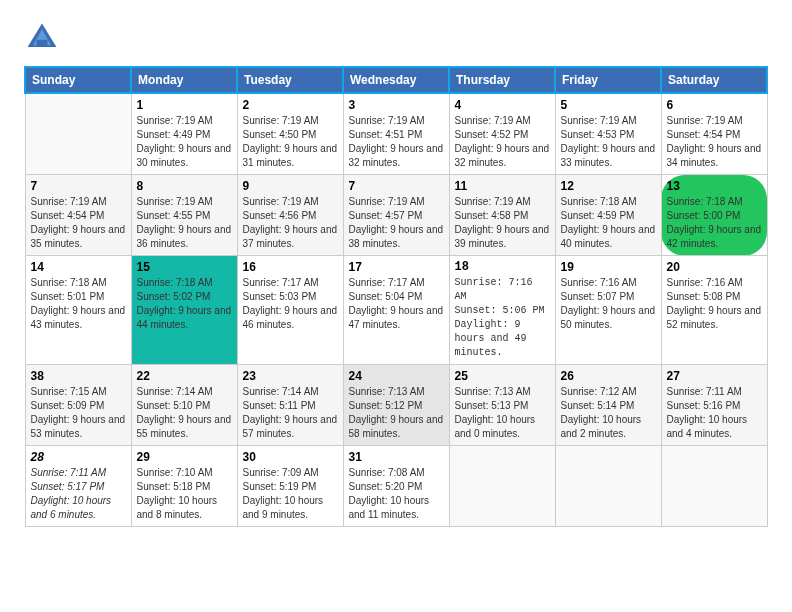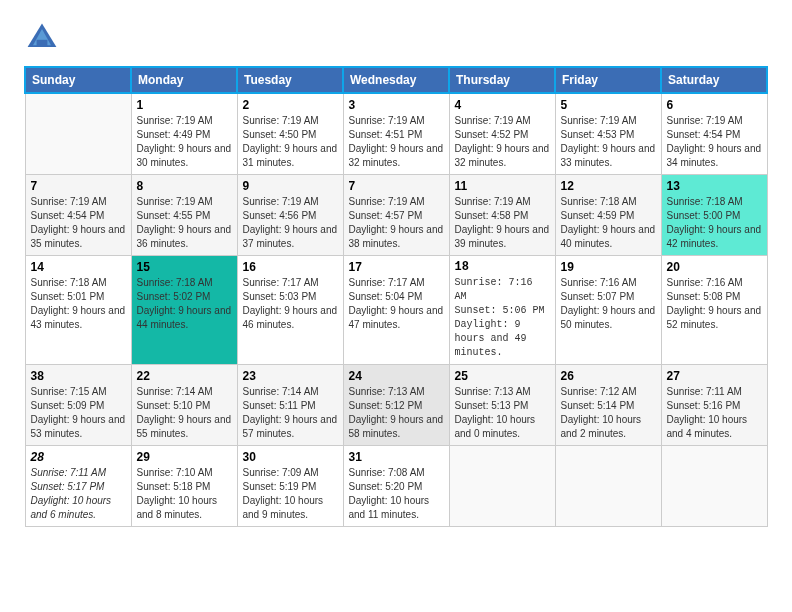--- a/index.html
+++ b/index.html
@@ -140,21 +140,21 @@
         <td style="background: rgb(255, 255, 255);"><span class="day-num">5</span><span class="day-info">Sunrise: 7:19 AM<br>Sunset: 4:53 PM<br>Daylight: 9 hours and 33 minutes.</span></td>
         <td style="background: rgb(255, 255, 255);"><span class="day-num">6</span><span class="day-info">Sunrise: 7:19 AM<br>Sunset: 4:54 PM<br>Daylight: 9 hours and 34 minutes.</span></td>
       </tr>
       <tr>
         <td style="background: rgb(245, 245, 245);"><span class="day-num">7</span><span class="day-info">Sunrise: 7:19 AM<br>Sunset: 4:54 PM<br>Daylight: 9 hours and 35 minutes.</span></td>
         <td style="background: rgb(245, 245, 245);"><span class="day-num">8</span><span class="day-info">Sunrise: 7:19 AM<br>Sunset: 4:55 PM<br>Daylight: 9 hours and 36 minutes.</span></td>
         <td style="background: rgb(245, 245, 245);"><span class="day-num">9</span><span class="day-info">Sunrise: 7:19 AM<br>Sunset: 4:56 PM<br>Daylight: 9 hours and 37 minutes.</span></td>
         <td style="background: rgb(245, 245, 245);"><span class="day-num">7</span><span class="day-info">Sunrise: 7:19 AM<br>Sunset: 4:57 PM<br>Daylight: 9 hours and 38 minutes.</span></td>
         <td style="background: rgb(245, 245, 245);"><span class="day-num">11</span><span class="day-info">Sunrise: 7:19 AM<br>Sunset: 4:58 PM<br>Daylight: 9 hours and 39 minutes.</span></td>
         <td style="background: rgb(245, 245, 245);"><span class="day-num">12</span><span class="day-info">Sunrise: 7:18 AM<br>Sunset: 4:59 PM<br>Daylight: 9 hours and 40 minutes.</span></td>
-        <td style="background: #5eead4;"><span class="day-num">13</span><span class="day-info">Sunrise: 7:18 AM<br>Sunset: 5:00 PM<br>Daylight: 9 hours and 42 minutes.</span></td>
+        <td style="background: #22c55e; border-radius: 24px;"><span class="day-num">13</span><span class="day-info">Sunrise: 7:18 AM<br>Sunset: 5:00 PM<br>Daylight: 9 hours and 42 minutes.</span></td>
       </tr>
       <tr>
         <td style="background: rgb(255, 255, 255);"><span class="day-num">14</span><span class="day-info">Sunrise: 7:18 AM<br>Sunset: 5:01 PM<br>Daylight: 9 hours and 43 minutes.</span></td>
         <td style="background: #14b8a6;"><span class="day-num">15</span><span class="day-info">Sunrise: 7:18 AM<br>Sunset: 5:02 PM<br>Daylight: 9 hours and 44 minutes.</span></td>
         <td style="background: rgb(255, 255, 255);"><span class="day-num">16</span><span class="day-info">Sunrise: 7:17 AM<br>Sunset: 5:03 PM<br>Daylight: 9 hours and 46 minutes.</span></td>
         <td style="background: rgb(255, 255, 255);"><span class="day-num">17</span><span class="day-info">Sunrise: 7:17 AM<br>Sunset: 5:04 PM<br>Daylight: 9 hours and 47 minutes.</span></td>
         <td style="background: rgb(255, 255, 255); font-family: Liberation Mono, monospace;"><span class="day-num">18</span><span class="day-info">Sunrise: 7:16 AM<br>Sunset: 5:06 PM<br>Daylight: 9 hours and 49 minutes.</span></td>
         <td style="background: rgb(255, 255, 255);"><span class="day-num">19</span><span class="day-info">Sunrise: 7:16 AM<br>Sunset: 5:07 PM<br>Daylight: 9 hours and 50 minutes.</span></td>
         <td style="background: rgb(255, 255, 255);"><span class="day-num">20</span><span class="day-info">Sunrise: 7:16 AM<br>Sunset: 5:08 PM<br>Daylight: 9 hours and 52 minutes.</span></td>
       </tr>

